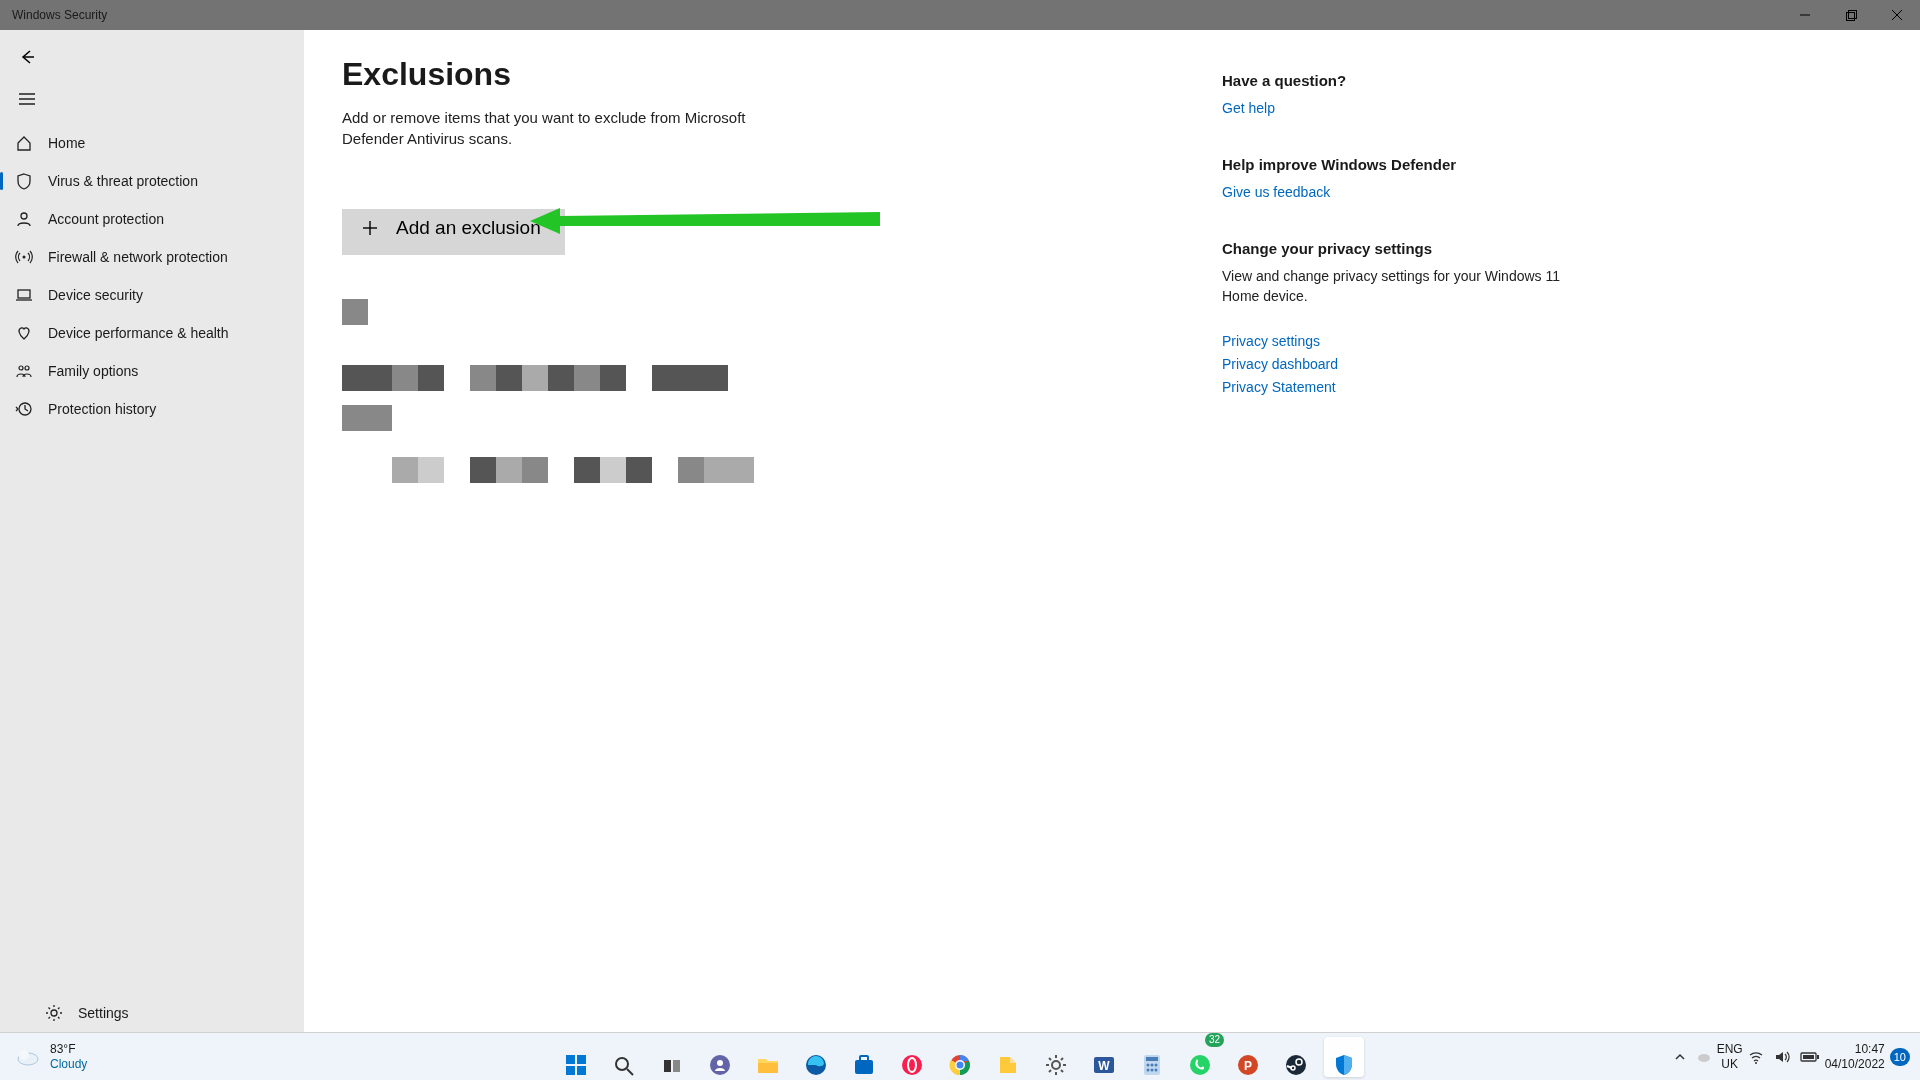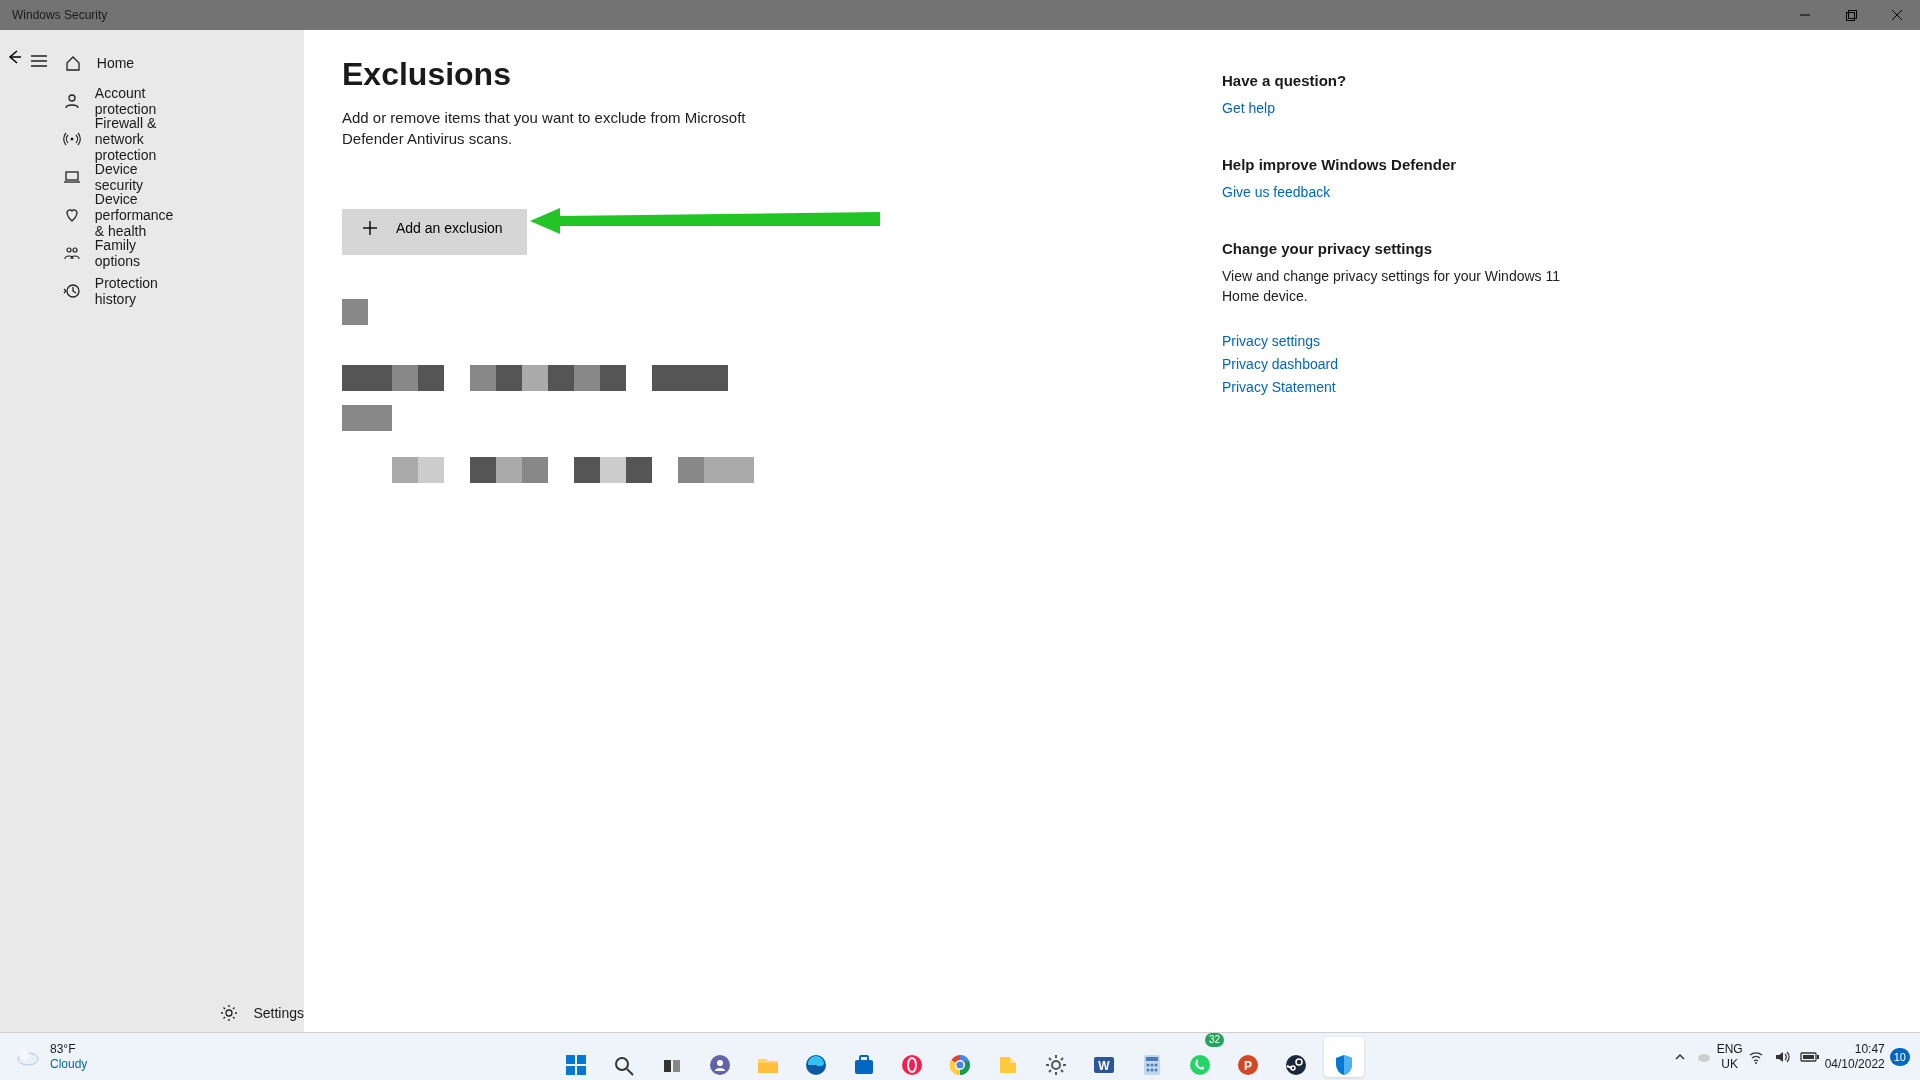--- a/index.html
+++ b/index.html
@@ -8,36 +8,36 @@
   
   .titlebar { height:30px; display:flex; align-items:center; background:#737373; font-size:12px; }
   .titlebar .title { padding-left:12px; }
   .titlebar .ctrls { margin-left:auto; display:flex; }
   .titlebar .ctrl { width:46px; height:30px; display:flex; align-items:center; justify-content:center; }
 
   
   .app { display:flex; height:calc(100% - 30px - 48px); }
 
   
-  .sidebar { width:304px; background:#e9e9e9; display:flex; flex-direction:row; padding-top:8px; }
+  .sidebar { width:304px; background:#e9e9e9; display:flex; flex-direction:column; padding-top:8px; }
   .sidebar .topbtn { width:46px; height:38px; display:flex; align-items:center; justify-content:center; margin-left:4px; }
   .nav { list-style:none; margin-top:6px; flex:1; }
   .nav li { display:flex; align-items:center; height:38px; padding-left:14px; font-size:14px; cursor:default; position:relative; }
   .nav li.active::before { content:""; position:absolute; left:0; top:10px; bottom:10px; width:3px; background:#0067c0; border-radius:2px; }
   .nav li .ic { width:20px; height:20px; margin-right:14px; display:flex; align-items:center; justify-content:center; color:#222; }
   .sb-bottom { margin-top:auto;margin-left:30px; }
   .sb-bottom li { display:flex; align-items:center; height:38px; padding-left:14px; font-size:14px; }
   .sb-bottom li .ic { width:20px; height:20px; margin-right:14px; display:flex; align-items:center; justify-content:center; }
 
   
   .content { flex:1; display:flex; padding:26px 40px 0 38px; }
   .main { flex:1; max-width:840px; }
   h1.page { font-size:32px; font-weight:600; margin-bottom:14px; }
   .subtitle { font-size:15px; color:#222; max-width:460px; line-height:1.4; margin-bottom:60px; }
-  .addbtn { display:inline-flex; align-items:center; background:#d6d6d6; border:none; height:46px; padding:0 24px 8px 18px; font-size:14px; cursor:pointer; }
+  .addbtn { display:inline-flex; align-items:center; background:#d6d6d6; border:none; height:46px; padding:0 24px 8px 18px; font-size:19px; cursor:pointer; }
   .addbtn .plus { width:20px; height:20px; margin-right:16px; display:flex; align-items:center; justify-content:center; }
 
   .redacted-area { margin-top:44px; }
   .rblock1 { width:26px; height:26px; background:#888; margin-bottom:40px; }
   .rrow { display:flex; gap:0; margin-bottom:14px; }
   .rc { height:26px; }
   .rrow2 .rc { height:26px; }
 
   .aside { width:400px; padding-left:40px; padding-top:16px; }
   .aside h3 { font-size:15px; font-weight:600; margin-bottom:10px; }
@@ -110,20 +110,28 @@
 
     <ul class="nav">
       <li>
         <span class="ic">
             <svg width="18" height="18">
               <path d="M3 9 L9 3 L15 9 V16 H3 Z" fill="none" stroke="#222" stroke-width="1.3"></path>
             </svg>
           </span>
         <span>Home</span>
       </li>
+      <li class="active">
+        <span class="ic">
+            <svg width="18" height="18">
+              <path d="M9 2 L15 4 V9 C15 13 12 16 9 17 C6 16 3 13 3 9 V4 Z" fill="none" stroke="#222" stroke-width="1.3"></path>
+            </svg>
+          </span>
+        <span>Virus &amp; threat protection</span>
+      </li>
       <li>
         <span class="ic">
             <svg width="18" height="18">
               <circle cx="9" cy="6" r="3" fill="none" stroke="#222" stroke-width="1.3"></circle>
               <path d="M3 16 C3 12 15 12 15 16" fill="none" stroke="#222" stroke-width="1.3"></path>
             </svg>
           </span>
         <span>Account protection</span>
       </li>
       <li>

